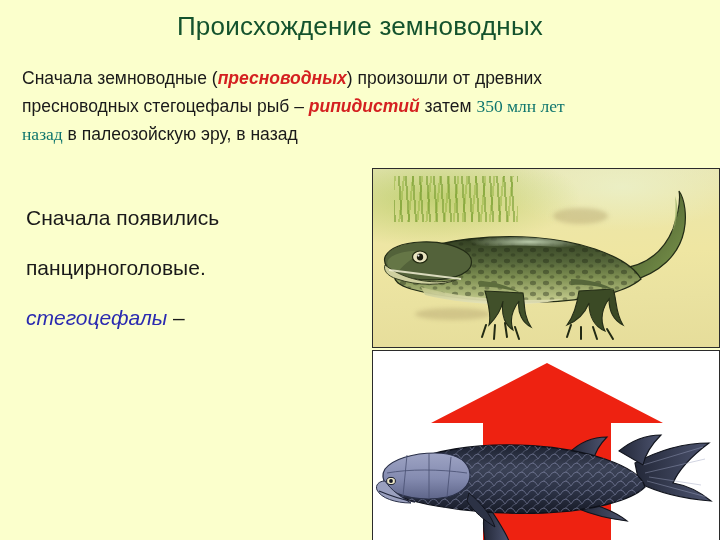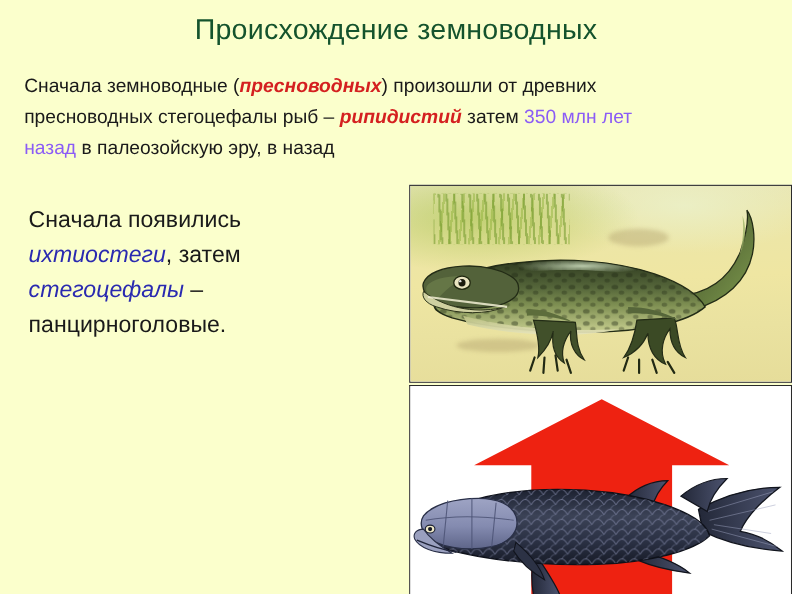--- a/index.html
+++ b/index.html
@@ -23,29 +23,29 @@
   }
 
   
   .intro{
     position:absolute;left:22px;top:64px;width:682px;
     font-size:17.5px;line-height:28px;
     color:#1a1a1a;
   }
   .intro .ln{display:block;white-space:nowrap;}
   .rd{color:#d42020;font-weight:bold;font-style:italic;}
-  .bl{color:#8b5cf6;}
+  .bl{color:#0f766e;font-family:Liberation Serif, serif;}
 
   
   .body-text{
     position:absolute;left:26px;top:184px;width:330px;
     font-size:21px;line-height:32px;
     color:#1a1a1a;
   }
-  .body-text .ln{display:block;white-space:nowrap;}
+  .body-text .ln{display:block;white-space:nowrap;margin-top:18px;}
   .blit{color:#2a2ab0;font-style:italic;}
 
   
   .panel{position:absolute;overflow:hidden;background:#fff;}
   #panel-amphibian{
     left:372px;top:168px;width:348px;height:180px;
     border:1px solid #2b2b2b;box-sizing:border-box;
   }
   #panel-fish{
     left:372px;top:350px;width:348px;height:190px;
@@ -78,23 +78,22 @@
   <div class="title">Происхождение земноводных</div>
 
   <div class="intro">
     <span class="ln"><span>Сначала земноводные (</span><span class="rd">пресноводных</span><span>) произошли от древних</span></span>
     <span class="ln"><span>пресноводных стегоцефалы рыб – </span><span class="rd">рипидистий</span><span> затем </span><span class="bl">350 млн лет</span></span>
     <span class="ln"><span class="bl">назад</span><span> в палеозойскую эру, в назад</span></span>
   </div>
 
   <div class="body-text">
     <span class="ln">Сначала появились</span>
-    <span class="ln"><span class="blit">ихтиостеги</span><span>, затем</span></span>
+    <span class="ln">панцирноголовые.</span>
     <span class="ln"><span class="blit">стегоцефалы</span><span> –</span></span>
-    <span class="ln">панцирноголовые.</span>
   </div>
 
   <div class="panel" id="panel-amphibian">
     <div class="amph-bg"></div>
     <div class="grass"></div>
     <div class="ground-mark" style="left:52%;top:22%;width:16%;height:9%;"></div>
     <div class="ground-mark" style="left:12%;top:78%;width:22%;height:7%;"></div>
 
     <svg viewBox="0 0 348 180" width="348" height="180" style="position:absolute;left:0;top:0;">
       <defs>

